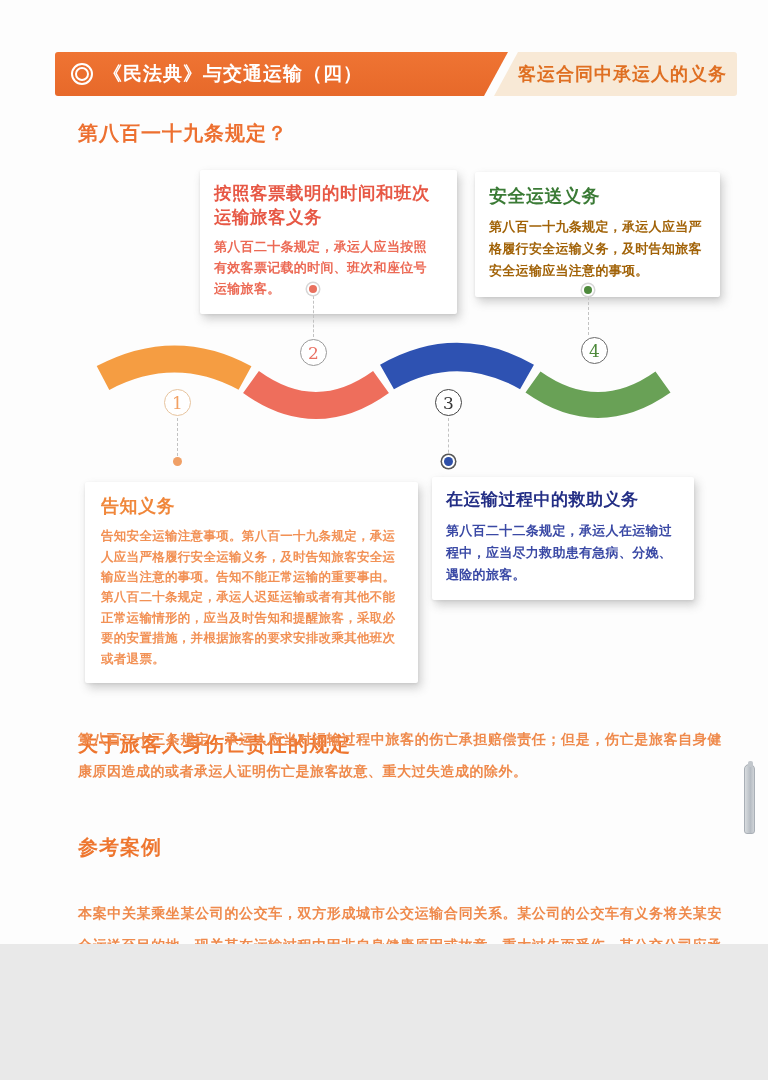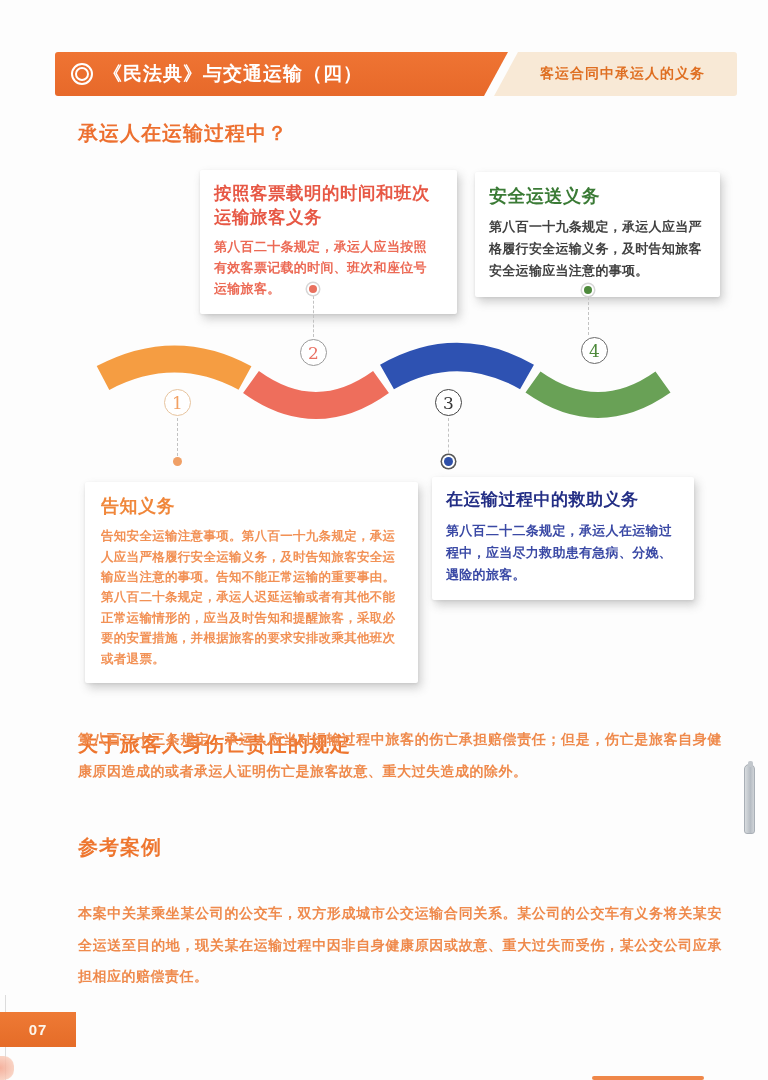--- a/index.html
+++ b/index.html
@@ -1,19 +1,19 @@
 <!DOCTYPE html>
 <html><head>
 <meta charset="utf-8">
 <style>
   * { margin: 0; padding: 0; box-sizing: border-box; }
   html,body { background:#e9e9e9; }
   .page {
     position: relative;
-    width: 768px; height: 1080px;
+    width: 768px; height: 944px;
     margin: 0 auto;
     background: #fdfdfd;
     overflow: hidden;
     font-family: "Liberation Sans", "DejaVu Sans", sans-serif;
   }
   
   .banner-left {
     position: absolute; left: 55px; top: 52px; width: 453px; height: 44px;
     background: linear-gradient(180deg,#ef7433,#e7692a);
     clip-path: polygon(0 0, 100% 0, calc(100% - 24px) 100%, 0 100%);
@@ -27,42 +27,42 @@
   }
   .ring-icon::after {
     content: ""; width: 10px; height: 10px; border: 2px solid #fff; border-radius: 50%;
   }
   .banner-right {
     position: absolute; left: 494px; top: 52px; width: 243px; height: 44px;
     background: #f8e9d6;
     clip-path: polygon(24px 0, 100% 0, 100% 100%, 0 100%);
     border-radius: 0 3px 3px 0;
     display: flex; align-items: center; justify-content: center;
-    color: #df6f22; font-size: 14px; font-weight: 700; letter-spacing: 1px;
+    color: #df6f22; font-size: 18px; font-weight: 700; letter-spacing: 1px;
     padding-left: 14px;
   }
   
   .main-title {
     position: absolute; left: 78px; top: 120px;
     color: #ed7030; font-size: 20px; font-weight: 700; letter-spacing: 1px;
   }
   
   .card {
     position: absolute; background: #ffffff; border-radius: 2px;
     box-shadow: 3px 5px 10px rgba(110,110,110,0.32), 0 1px 3px rgba(0,0,0,0.08);
     padding: 12px 18px 14px 14px;
   }
   .card h3 { font-weight: 700; letter-spacing: 0.5px; line-height: 1.35; }
   .card p  { font-weight: 600; letter-spacing: 0.3px; margin-top: 8px; }
   .card-schedule { left: 200px; top: 170px; width: 257px; }
   .card-schedule h3 { color: #e75845; font-size: 17.5px; }
   .card-schedule p  { color: #ec6a55; font-size: 13px; line-height: 1.6; margin-top: 8px; }
   .card-safety { left: 475px; top: 172px; width: 245px; }
   .card-safety h3 { color: #3b7b36; font-size: 18px; }
-  .card-safety p  { color: #404040; font-size: 13px; line-height: 1.7; }
+  .card-safety p  { color: #a16207; font-size: 13px; line-height: 1.7; }
   .card-notice { left: 85px; top: 482px; width: 333px; padding: 12px 16px 14px 16px; }
   .card-notice h3 { color: #f0873b; font-size: 18px; }
   .card-notice p  { color: #f29155; font-size: 12.5px; line-height: 1.63; }
   .card-rescue { left: 432px; top: 477px; width: 262px; }
   .card-rescue h3 { color: #232e85; font-size: 17px; }
   .card-rescue p  { color: #3a49a5; font-size: 13px; line-height: 1.7; }
   
   .ribbon-svg { position: absolute; left: 85px; top: 332px; }
   .num-circle {
     position: absolute; width: 27px; height: 27px; border-radius: 50%;
@@ -134,21 +134,21 @@
 <div class="page">
 
   <div class="banner-left">
     <span class="ring-icon"></span>
     <span>《民法典》与交通运输（四）</span>
   </div>
   <div class="banner-right">
     <span>客运合同中承运人的义务</span>
   </div>
 
-  <h1 class="main-title">承运人在运输过程中？</h1>
+  <h1 class="main-title">第八百一十九条规定？</h1>
 
   <div class="card card-schedule">
     <h3>按照客票载明的时间和班次运输旅客义务</h3>
     <p>第八百二十条规定，承运人应当按照有效客票记载的时间、班次和座位号运输旅客。</p>
   </div>
   <div class="card card-safety">
     <h3>安全运送义务</h3>
     <p>第八百一十九条规定，承运人应当严格履行安全运输义务，及时告知旅客安全运输应当注意的事项。</p>
   </div>
 

